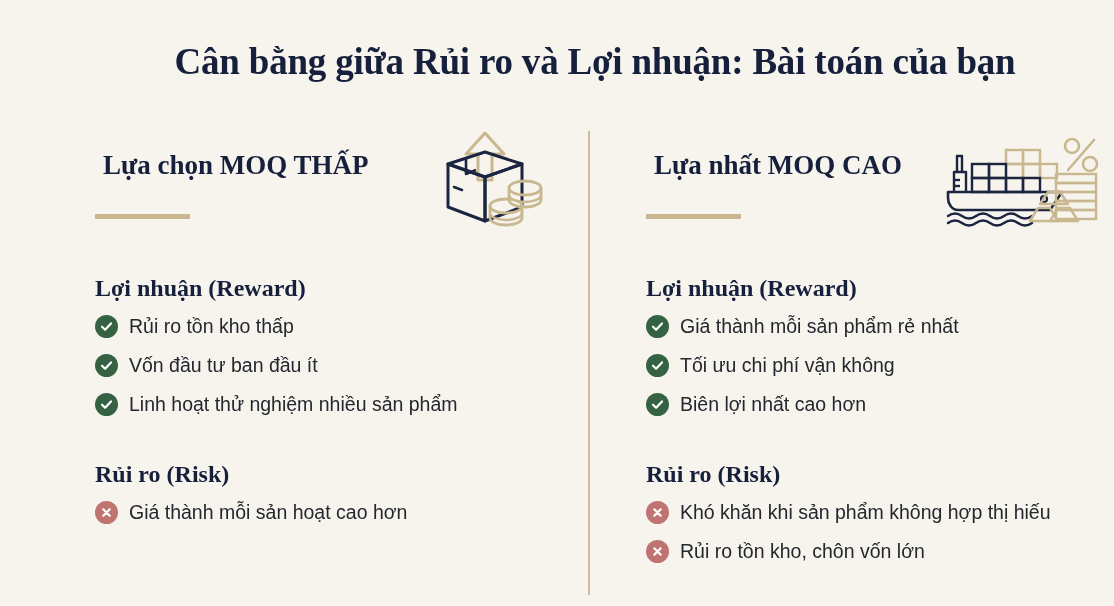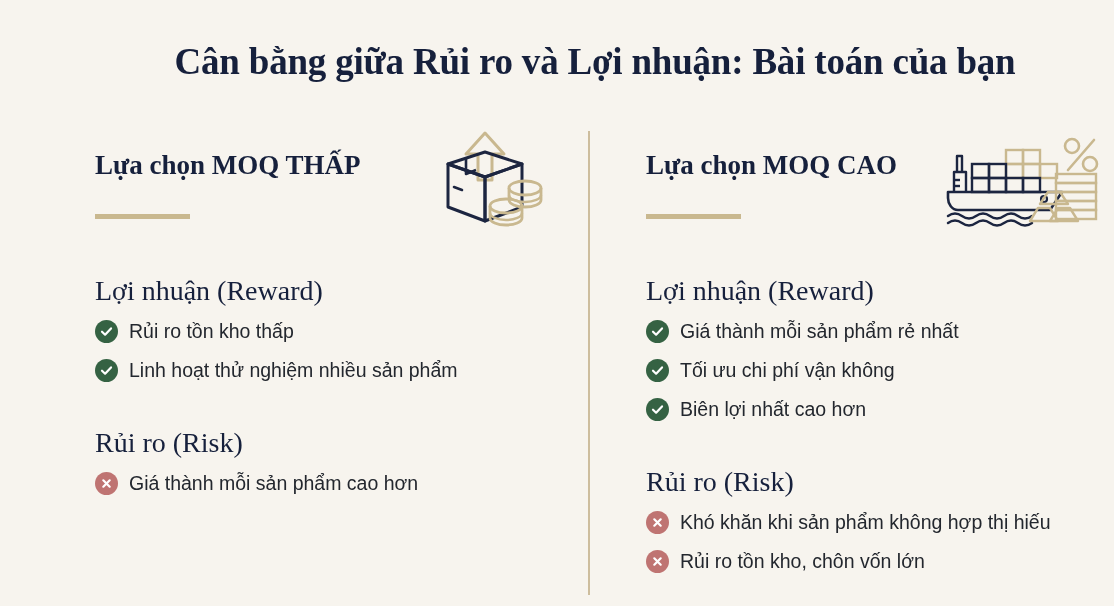--- a/index.html
+++ b/index.html
@@ -57,21 +57,21 @@
   }
   .column-left  { left: 57px;  width: 470px; }
   .column-right { left: 608px; width: 490px; }
 
   .col-head {
     position: relative;
     height: 92px;
   }
   .col-title {
     position: absolute;
-    left: 0;
+    left: 8px;
     top: 20px;
     font-family: "Liberation Serif", "DejaVu Serif", serif;
     font-weight: bold;
     font-size: 27px;
     color: #16203c;
     white-space: nowrap;
   }
   .col-rule {
     position: absolute;
     left: 0;
@@ -85,22 +85,22 @@
     position: absolute;
     top: -2px;
   }
   .col-icon-left  { left: 345px; }
   .col-icon-right { left: 298px; }
 
   
   .section { margin-top: 0; }
   .section-title {
     font-family: "Liberation Serif", "DejaVu Serif", serif;
-    font-weight: normal;
-    font-size: 28px;
+    font-weight: bold;
+    font-size: 24px;
     color: #16203c;
     margin: 0 0 13px 0;
     white-space: nowrap;
   }
   .section-reward { padding-top: 53px; }
   .section-risk   { padding-top: 45px; }
 
   ul.items {
     list-style: none;
     margin: 0;
@@ -190,44 +190,52 @@
             </svg>
           </span>
           <span class="item-text">Rủi ro tồn kho thấp</span>
         </li>
         <li>
           <span class="badge check">
             <svg width="15" height="15" viewBox="0 0 15 15" aria-hidden="true">
               <path d="M3 7.7 L6.1 10.7 L12 4.4" fill="none" stroke="#ffffff" stroke-width="2.2" stroke-linecap="round" stroke-linejoin="round"></path>
             </svg>
           </span>
+          <span class="item-text">Vốn đầu tư ban đầu ít</span>
+        </li>
+        <li>
+          <span class="badge check">
+            <svg width="15" height="15" viewBox="0 0 15 15" aria-hidden="true">
+              <path d="M3 7.7 L6.1 10.7 L12 4.4" fill="none" stroke="#ffffff" stroke-width="2.2" stroke-linecap="round" stroke-linejoin="round"></path>
+            </svg>
+          </span>
           <span class="item-text">Linh hoạt thử nghiệm nhiều sản phẩm</span>
         </li>
       </ul>
     </div>
 
     <div class="section section-risk">
       <div class="section-title">Rủi ro (Risk)</div>
       <ul class="items">
         <li>
           <span class="badge cross">
             <svg width="15" height="15" viewBox="0 0 15 15" aria-hidden="true">
               <path d="M4.3 4.3 L10.7 10.7 M10.7 4.3 L4.3 10.7" fill="none" stroke="#ffffff" stroke-width="2.2" stroke-linecap="round"></path>
             </svg>
           </span>
-          <span class="item-text">Giá thành mỗi sản phẩm cao hơn</span>
+          <span class="item-text">Giá thành mỗi sản hoạt cao hơn</span>
         </li>
       </ul>
     </div>
   </div>
 
   <div class="column column-right">
 
     <div class="col-head">
-      <div class="col-title">Lựa chọn MOQ CAO</div>
+      <div class="col-title">Lựa nhất MOQ CAO</div>
       <div class="col-rule"></div>
 
       <div class="col-icon col-icon-right">
         <svg width="160" height="105" viewBox="0 0 160 105" aria-hidden="true">
 
           <g fill="none" stroke="#c9b88f" stroke-width="2.4">
             <rect x="62" y="22" width="17" height="14"></rect>
             <rect x="79" y="22" width="17" height="14"></rect>
             <rect x="62" y="36" width="17" height="14"></rect>
             <rect x="79" y="36" width="17" height="14"></rect>

